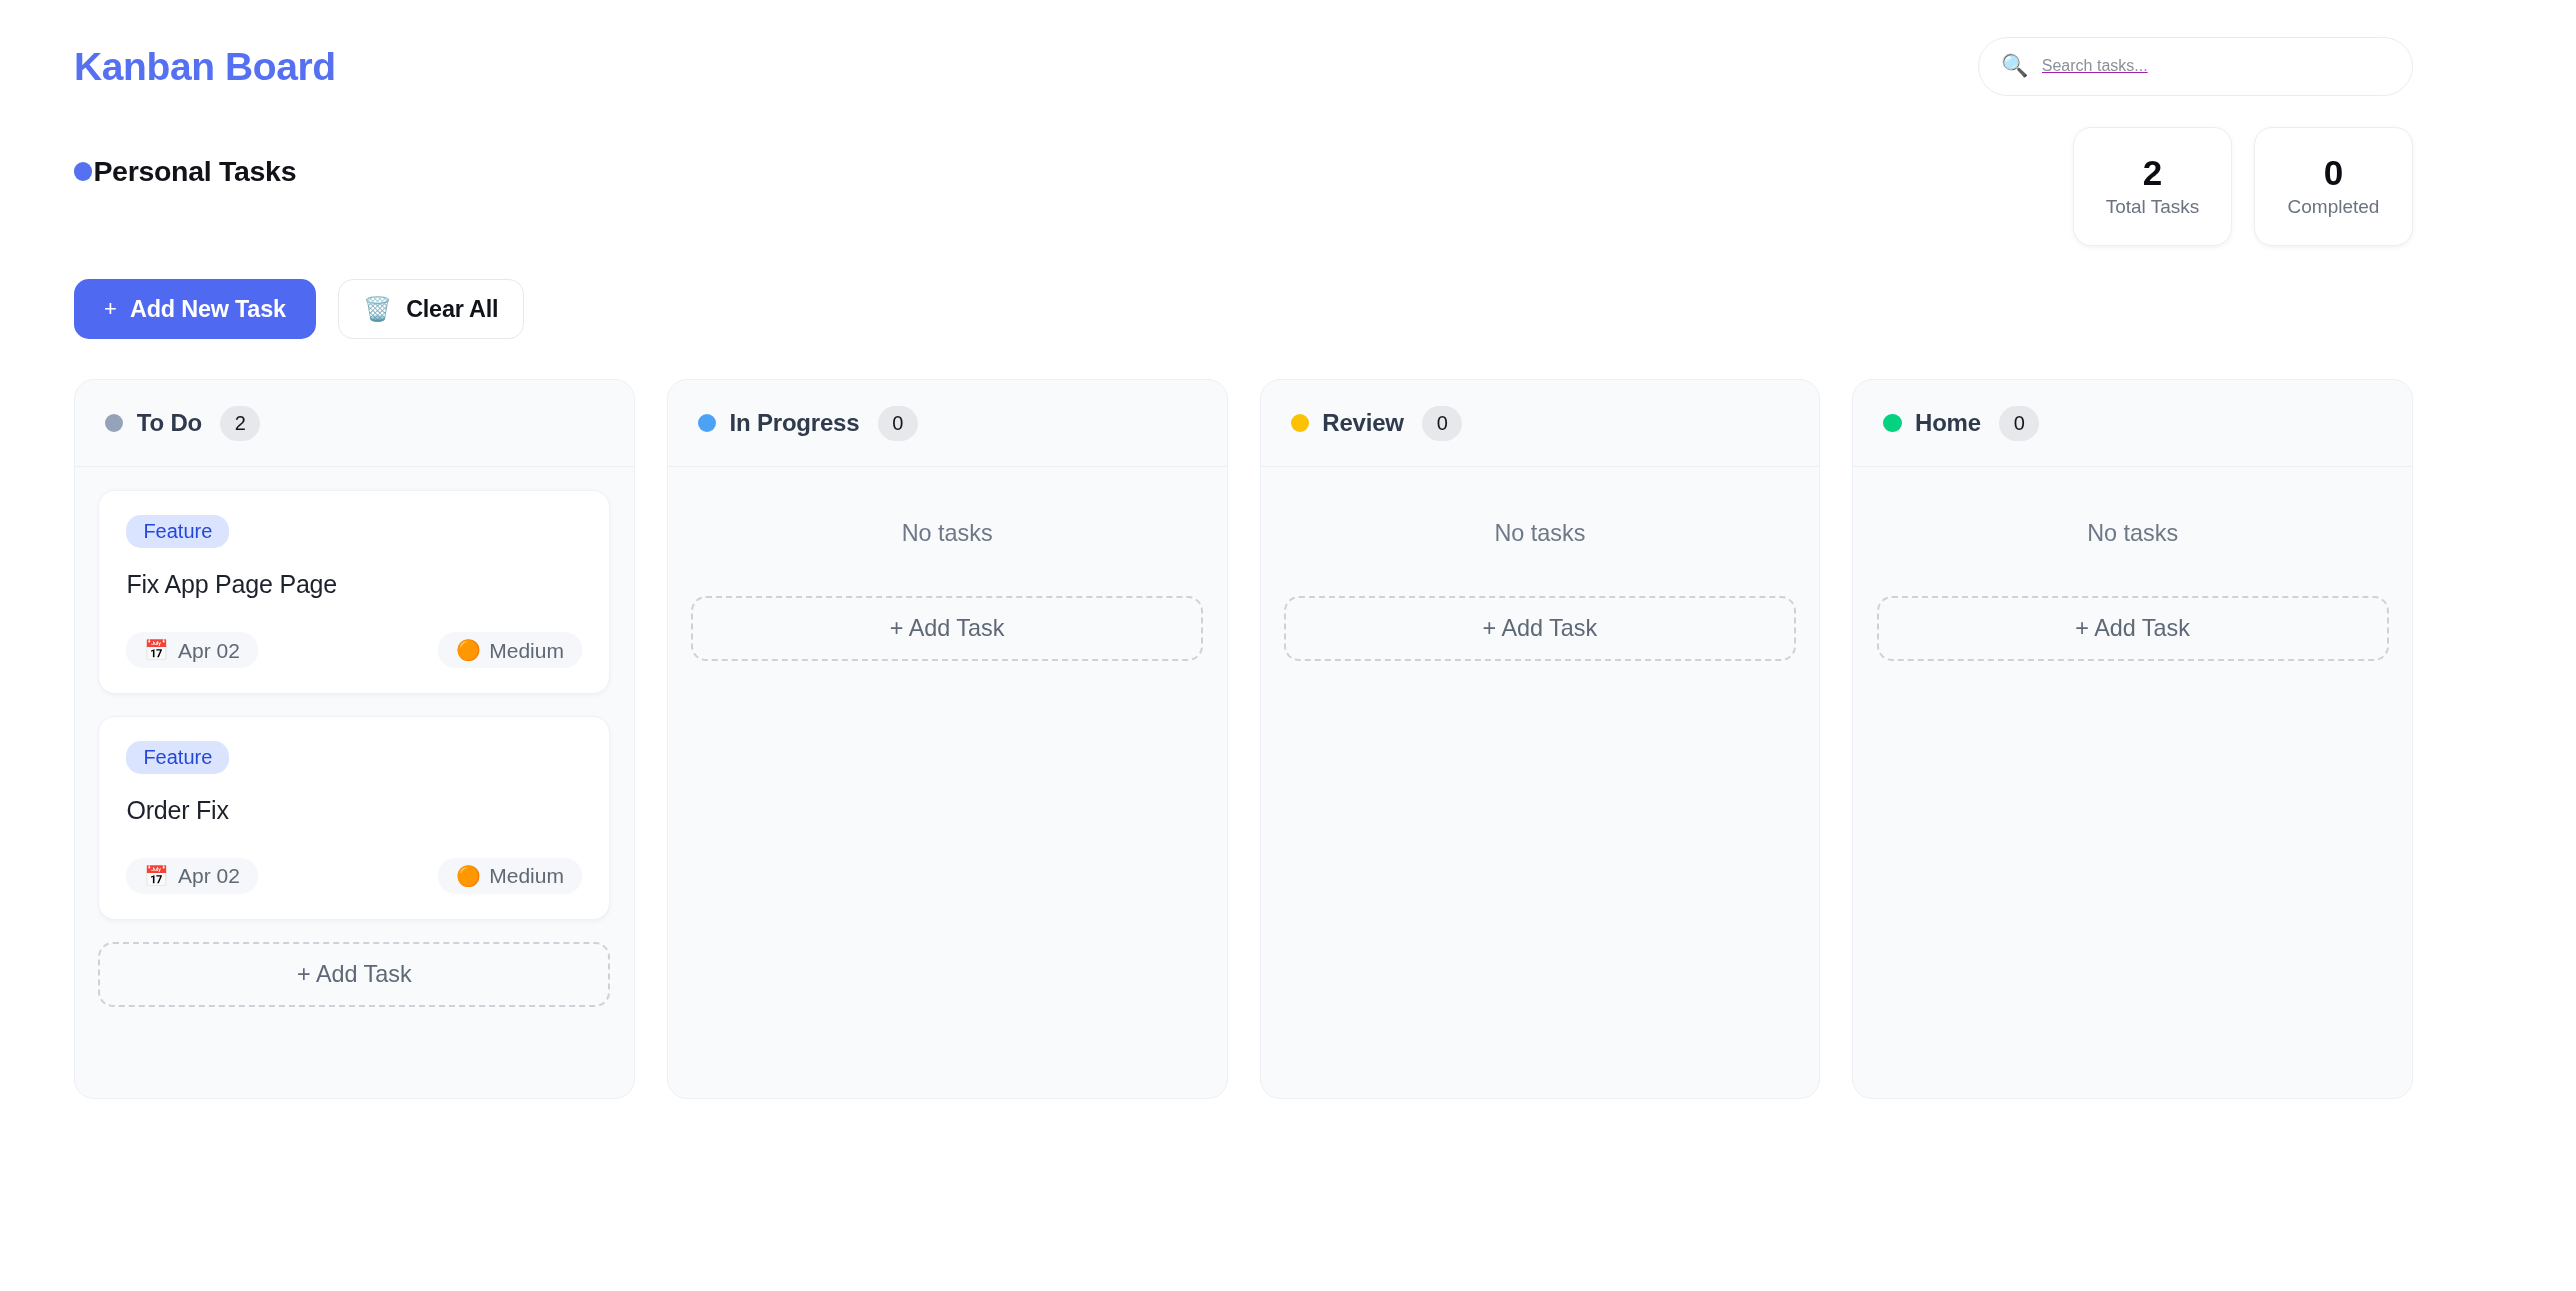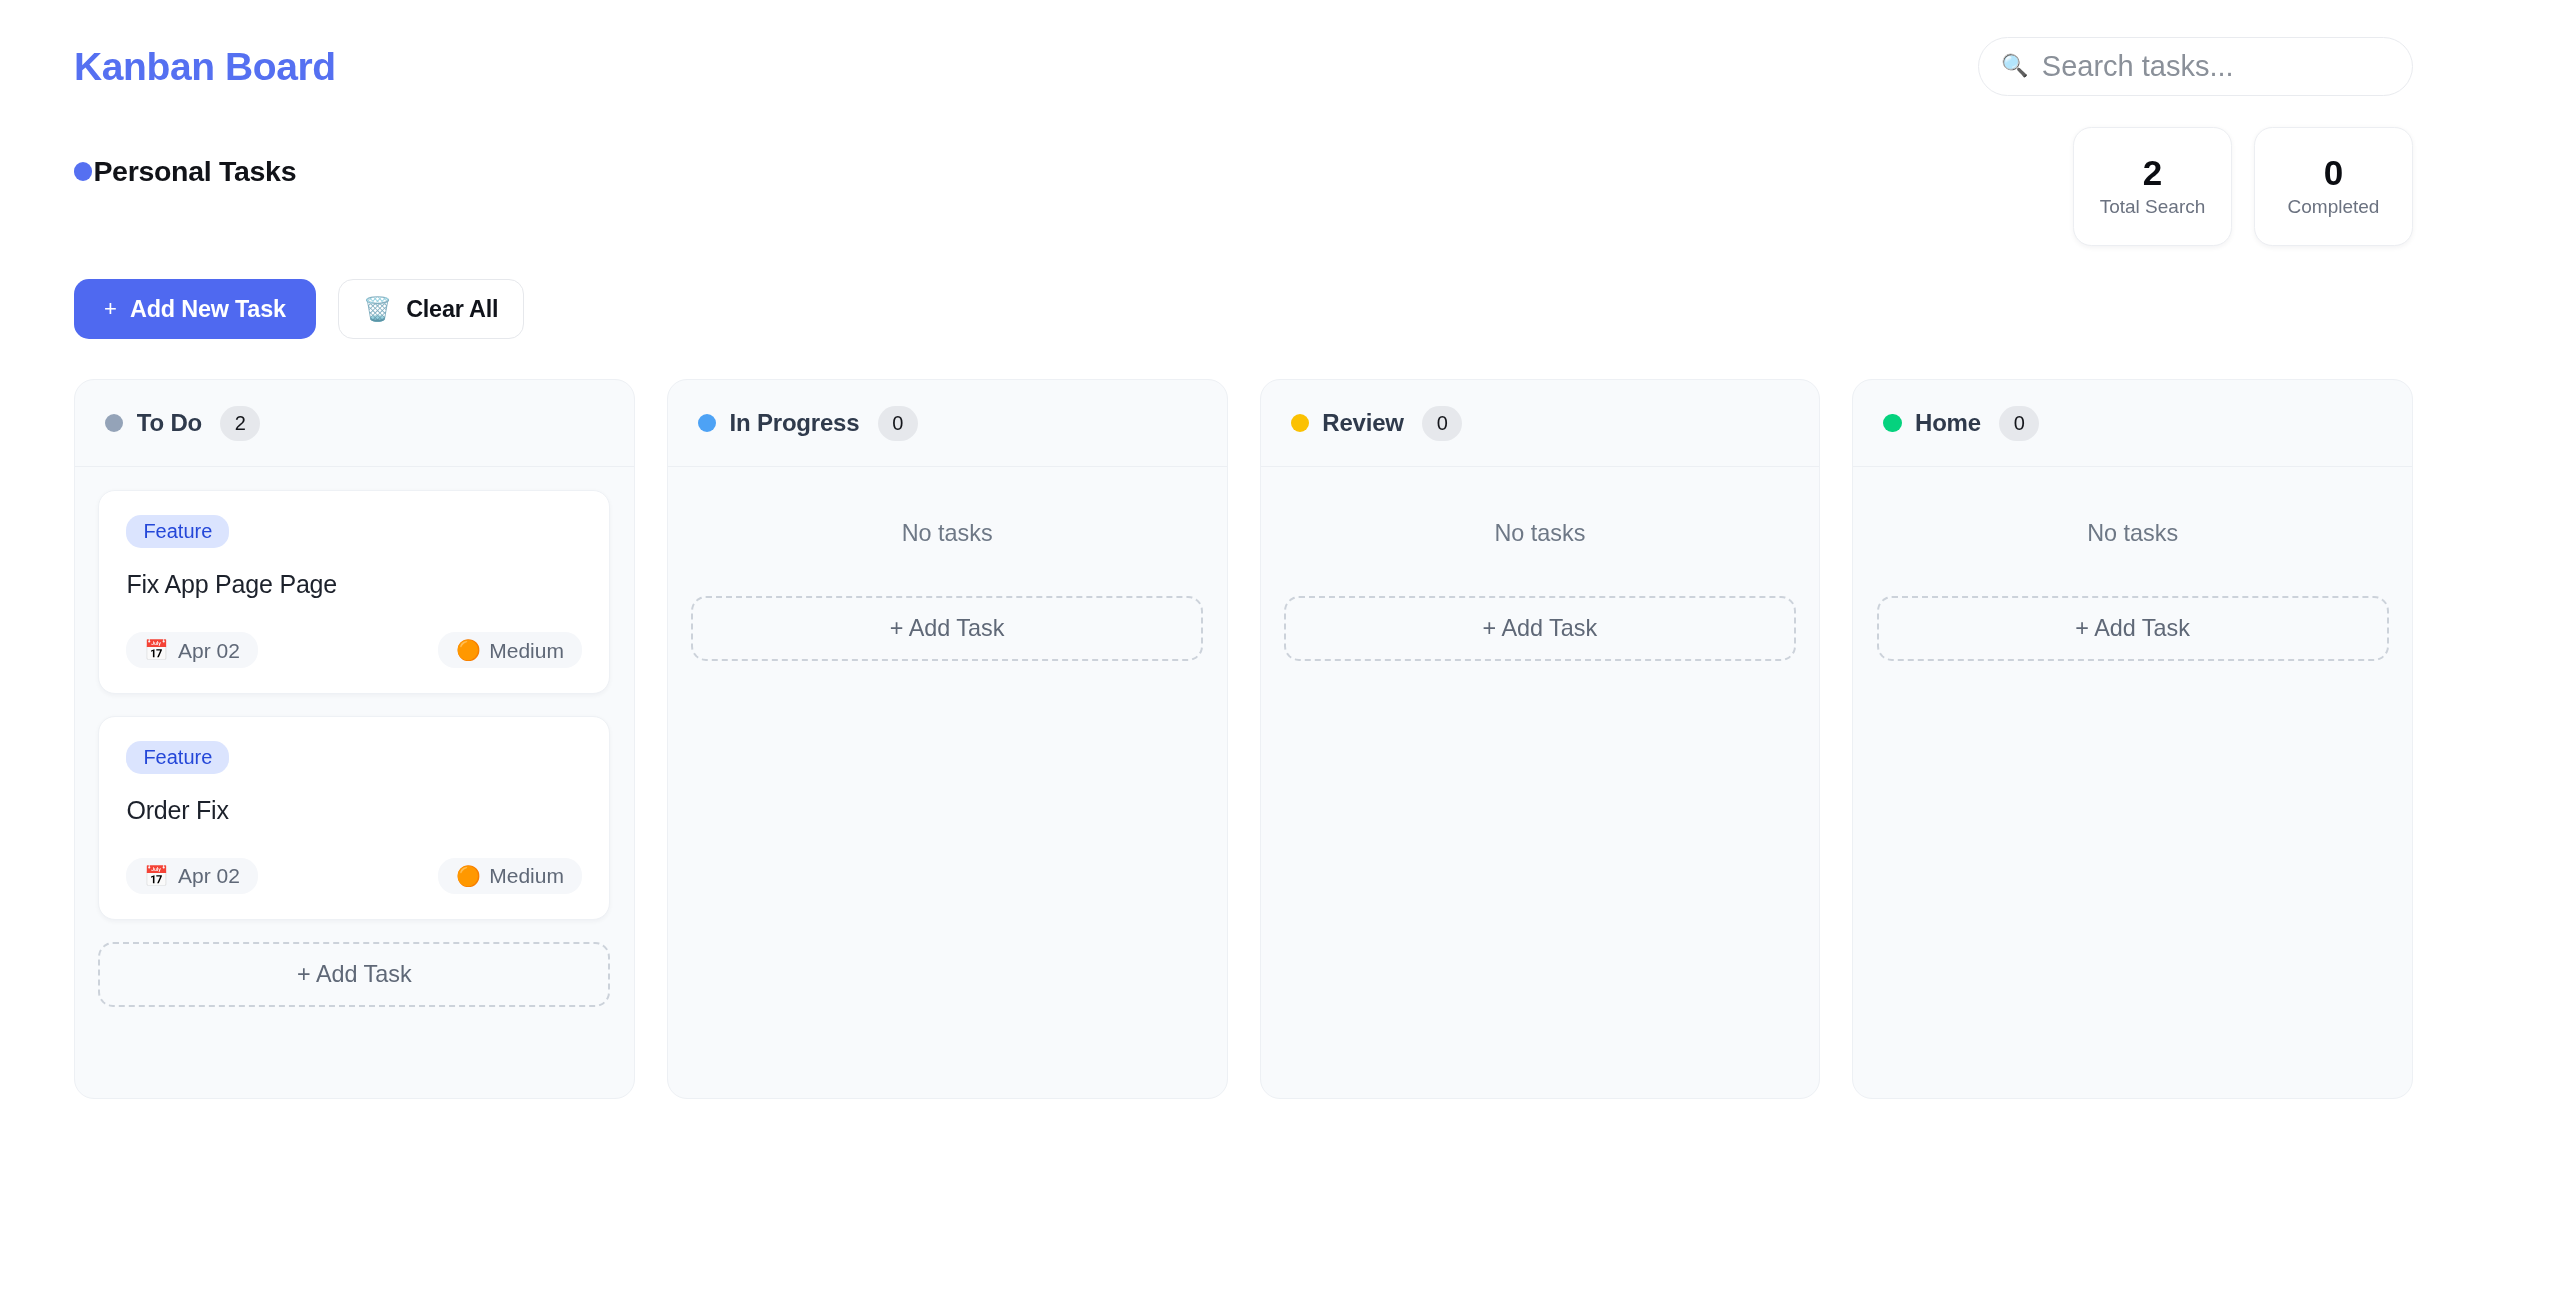--- a/index.html
+++ b/index.html
@@ -53,22 +53,23 @@
     font-size: 22px;
     line-height: 1;
     color: #9aa1ad;
   }
   .search-input {
     flex: 1;
     border: none;
     outline: none;
     background: transparent;
     font-family: "Liberation Sans", sans-serif;
-    font-size: 29px;
+    font-size: 16px;
     color: #a21caf;
+    text-decoration: underline;
   }
   .search-input::placeholder { color: #8a9099; }
 
   
   .section-row {
     display: flex;
     align-items: flex-start;
     justify-content: space-between;
     padding: 35px 74px 0 74px;
   }
@@ -306,21 +307,21 @@
   </div>
 
   <div class="section-row">
     <div class="board-name">
       <span class="board-dot"></span>
       <span class="board-label">Personal Tasks</span>
     </div>
     <div class="stats">
       <div class="stat-card">
         <div class="stat-value">2</div>
-        <div class="stat-label">Total Search</div>
+        <div class="stat-label">Total Tasks</div>
       </div>
       <div class="stat-card">
         <div class="stat-value">0</div>
         <div class="stat-label">Completed</div>
       </div>
     </div>
   </div>
 
   <div class="actions">
     <button class="btn-primary">

